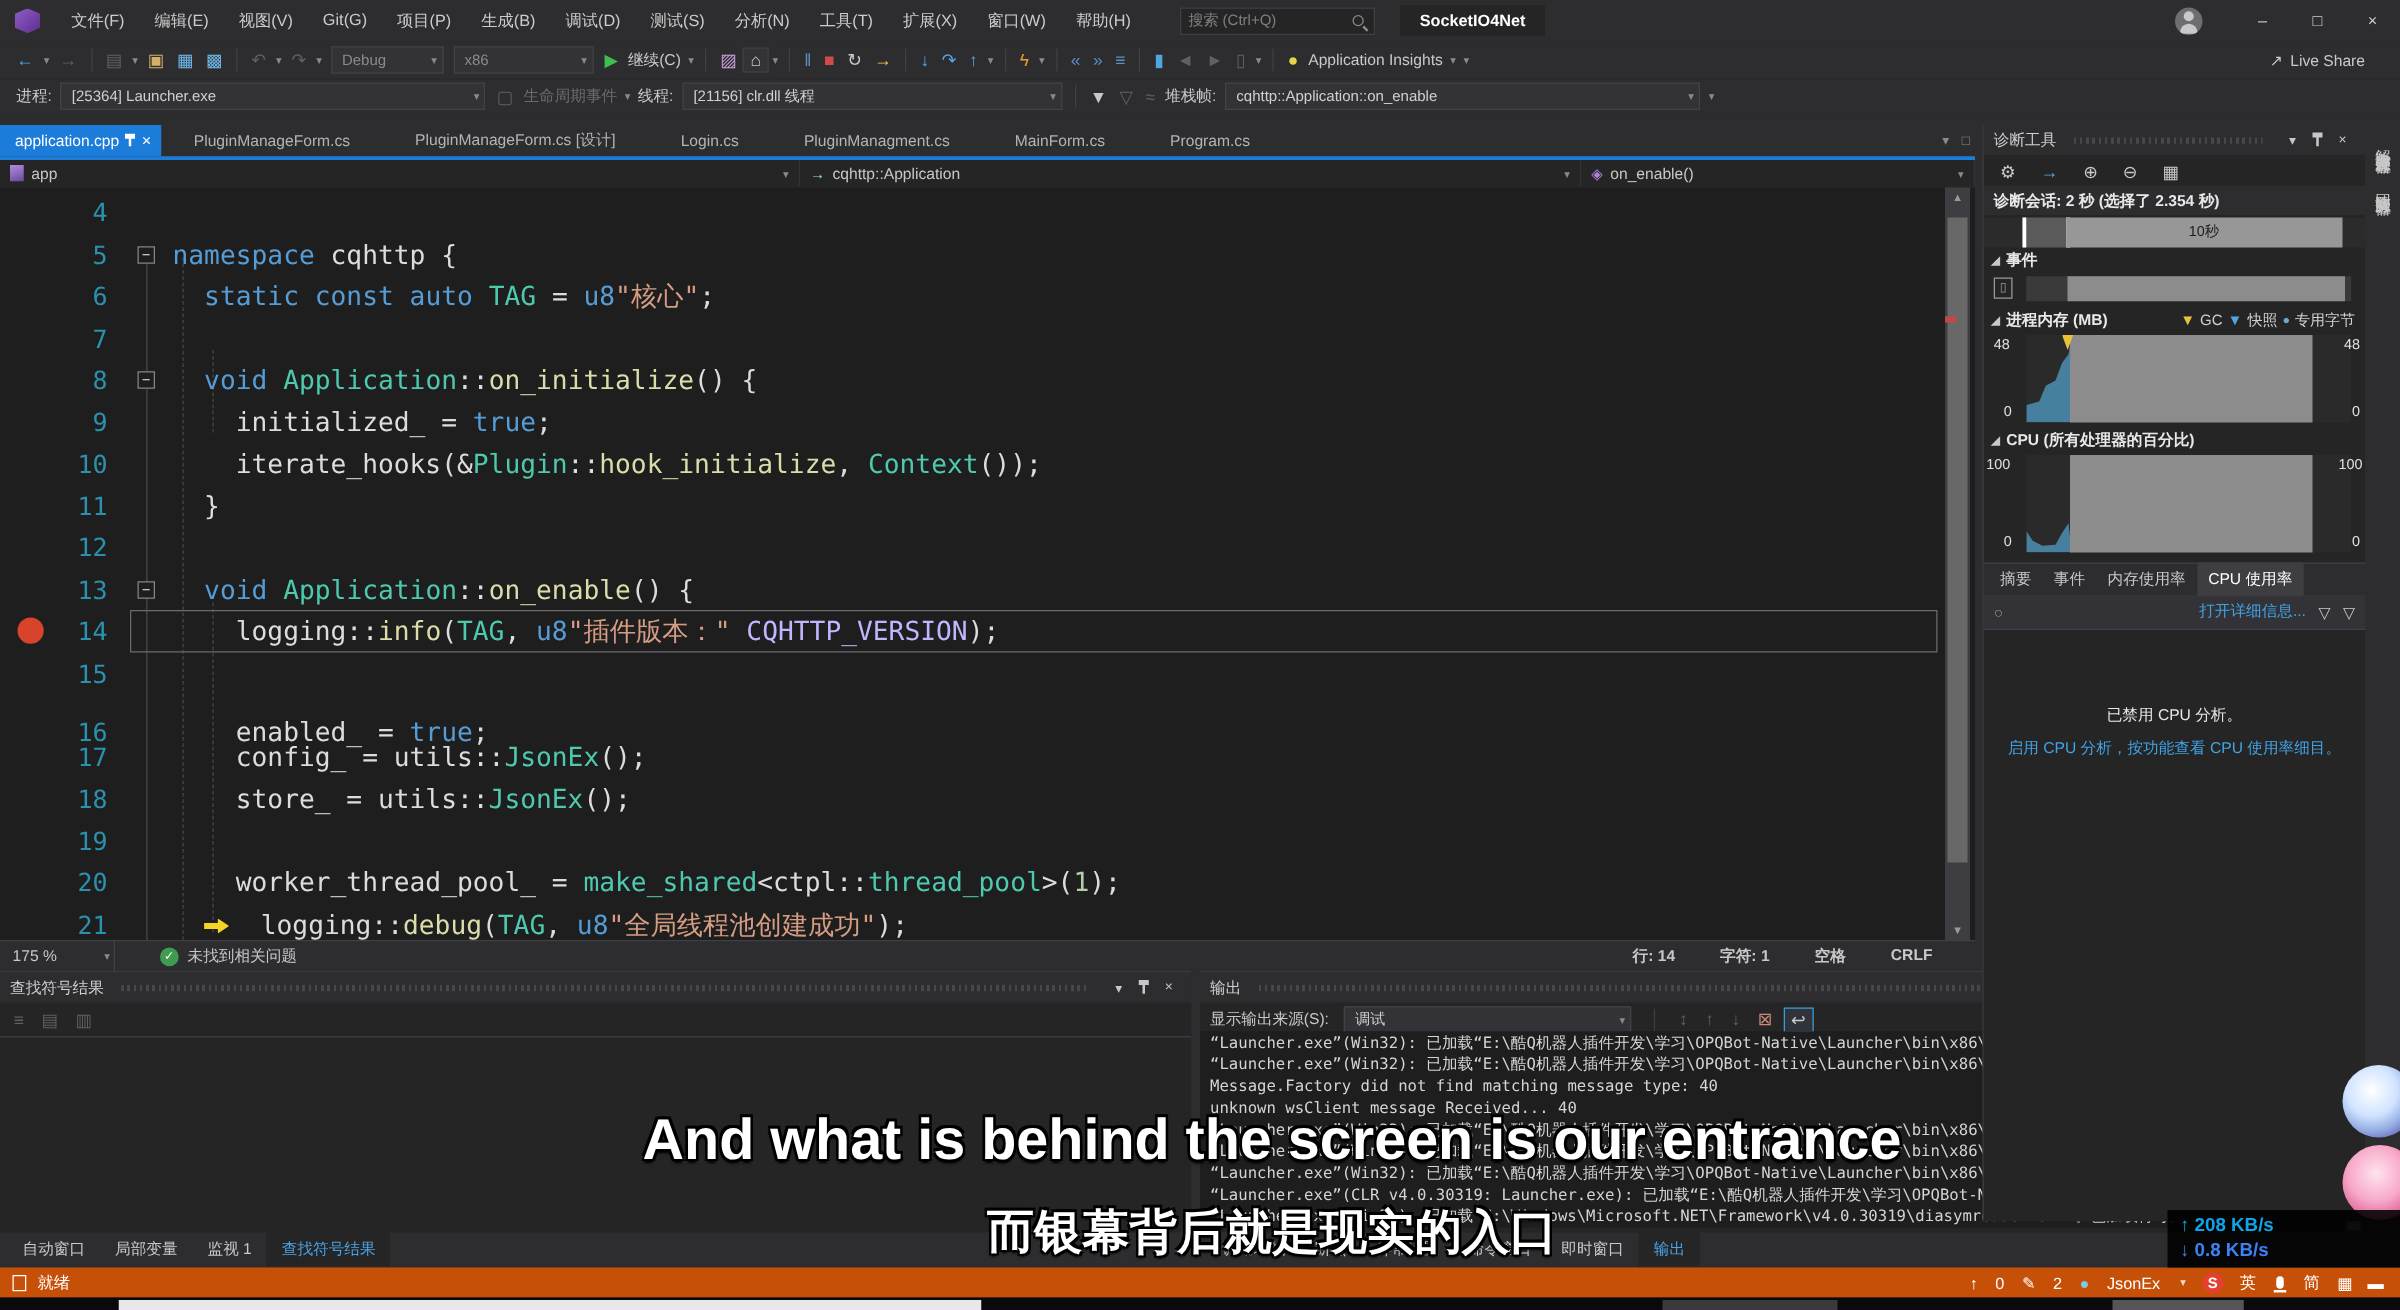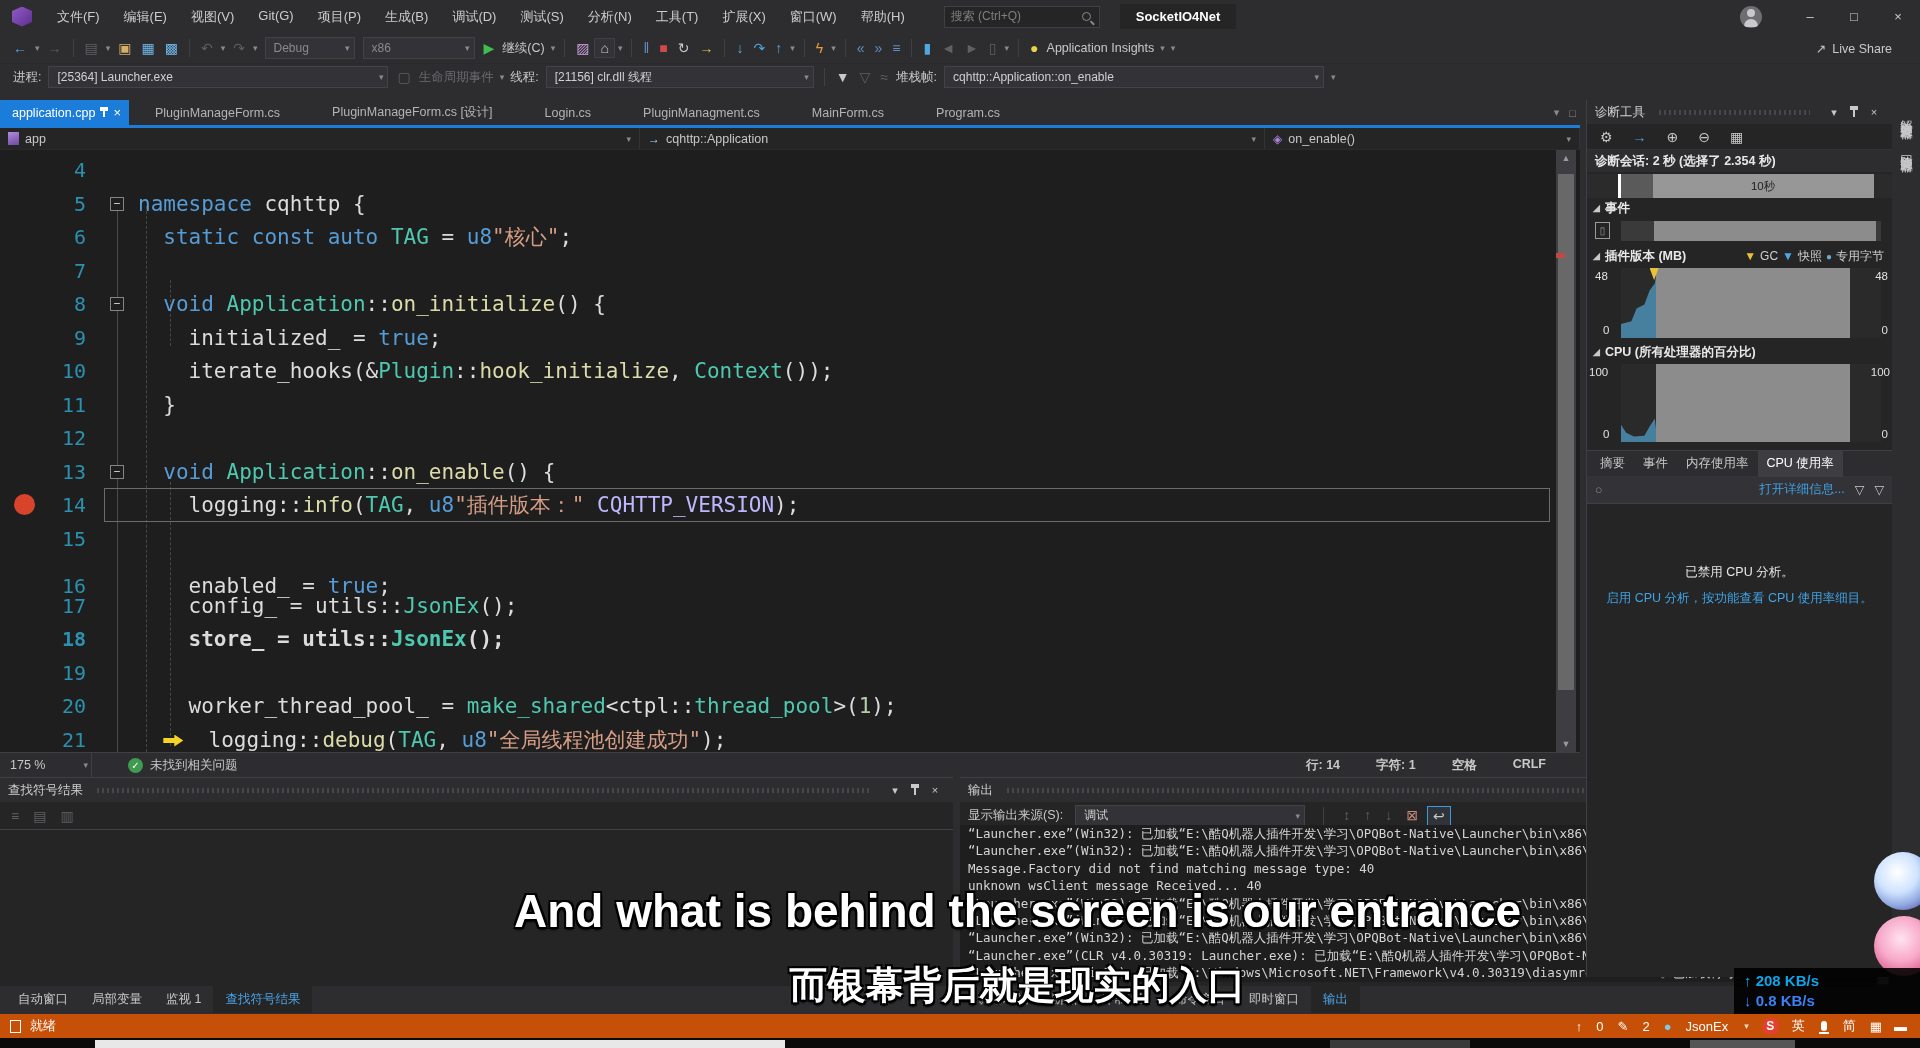--- a/index.html
+++ b/index.html
@@ -268,21 +268,21 @@
   <div class="debugbar" id="debugbar">
       <span class="tb-label">进程:</span>
       <span class="tb-combo" style="width: 340px;">
         <span class="combo-val">[25364] Launcher.exe</span>
         <span class="combo-caret">▾</span>
       </span>
       <span class="tb-icon dim">▢</span>
       <span class="tb-label dim">生命周期事件</span>
       <span class="tb-caret">▾</span>
       <span class="tb-label">线程:</span>
-      <span class="tb-combo" style="width: 268px;">
+      <span class="tb-combo" style="width: 304px;">
         <span class="combo-val">[21156] clr.dll 线程</span>
         <span class="combo-caret">▾</span>
       </span>
       <span class="tb-sep"></span>
       <span class="tb-icon" style="color: rgb(200, 200, 200);">▼</span>
       <span class="tb-icon dim">▽</span>
       <span class="tb-icon dim">≈</span>
       <span class="tb-label">堆栈帧:</span>
       <span class="tb-combo" style="width: 380px;">
         <span class="combo-val">cqhttp::Application::on_enable</span>
@@ -355,21 +355,21 @@
         <div class="code-row" style="top: 137px;"><span class="lnum">8</span><span class="fold-box">−</span><span class="ccode"><span class="tok-p">  </span><span class="tok-k">void</span><span class="tok-p"> </span><span class="tok-t">Application</span><span class="tok-p">::</span><span class="tok-f">on_initialize</span><span class="tok-p">() {</span></span></div>
         <div class="code-row" style="top: 170.5px;"><span class="lnum">9</span><span class="ccode"><span class="tok-p">    initialized_ = </span><span class="tok-k">true</span><span class="tok-p">;</span></span></div>
         <div class="code-row" style="top: 204px;"><span class="lnum">10</span><span class="ccode"><span class="tok-p">    iterate_hooks(&amp;</span><span class="tok-t">Plugin</span><span class="tok-p">::</span><span class="tok-f">hook_initialize</span><span class="tok-p">, </span><span class="tok-t">Context</span><span class="tok-p">());</span></span></div>
         <div class="code-row" style="top: 237.5px;"><span class="lnum">11</span><span class="ccode"><span class="tok-p">  }</span></span></div>
         <div class="code-row" style="top: 271px;"><span class="lnum">12</span><span class="ccode"></span></div>
         <div class="code-row" style="top: 304.5px;"><span class="lnum">13</span><span class="fold-box">−</span><span class="ccode"><span class="tok-p">  </span><span class="tok-k">void</span><span class="tok-p"> </span><span class="tok-t">Application</span><span class="tok-p">::</span><span class="tok-f">on_enable</span><span class="tok-p">() {</span></span></div>
         <div class="code-row" style="top: 338px;"><span class="lnum">14</span><span class="ccode"><span class="tok-p">    logging::</span><span class="tok-f">info</span><span class="tok-p">(</span><span class="tok-t">TAG</span><span class="tok-p">, </span><span class="tok-k">u8</span><span class="tok-s">"插件版本："</span><span class="tok-p"> </span><span class="tok-m">CQHTTP_VERSION</span><span class="tok-p">);</span></span></div>
         <div class="code-row" style="top: 371.5px;"><span class="lnum">15</span><span class="ccode"></span></div>
         <div class="code-row" style="top: 419px;"><span class="lnum">16</span><span class="ccode"><span class="tok-p">    enabled_ = </span><span class="tok-k">true</span><span class="tok-p">;</span></span></div>
         <div class="code-row" style="top: 438.5px;"><span class="lnum">17</span><span class="ccode"><span class="tok-p">    config_ = utils::</span><span class="tok-t">JsonEx</span><span class="tok-p">();</span></span></div>
-        <div class="code-row" style="top: 472px; font-weight: bold;"><span class="lnum">18</span><span class="ccode"><span class="tok-p">    store_ = utils::</span><span class="tok-t">JsonEx</span><span class="tok-p">();</span></span></div>
+        <div class="code-row" style="top: 472px;"><span class="lnum">18</span><span class="ccode"><span class="tok-p">    store_ = utils::</span><span class="tok-t">JsonEx</span><span class="tok-p">();</span></span></div>
         <div class="code-row" style="top: 505.5px;"><span class="lnum">19</span><span class="ccode"></span></div>
         <div class="code-row" style="top: 539px;"><span class="lnum">20</span><span class="ccode"><span class="tok-p">    worker_thread_pool_ = </span><span class="tok-t">make_shared</span><span class="tok-p">&lt;ctpl::</span><span class="tok-t">thread_pool</span><span class="tok-p">&gt;(</span><span class="tok-n2">1</span><span class="tok-p">);</span></span></div>
         <div class="code-row" style="top: 572.5px;"><span class="lnum">21</span><span class="ccode"><span class="tok-p">  </span><span class="cur-arrow"></span><span class="tok-p">  logging::</span><span class="tok-f">debug</span><span class="tok-p">(</span><span class="tok-t">TAG</span><span class="tok-p">, </span><span class="tok-k">u8</span><span class="tok-s">"全局线程池创建成功"</span><span class="tok-p">);</span></span></div>
       </div>
   </div>
   <div class="ed-scroll">
     <span class="sarr" style="top:3px;">▲</span>
     <div class="ed-thumb"></div>
     <span class="ed-mark-red"></span>
     <span class="sarr" style="bottom:3px;">▼</span>
@@ -490,21 +490,21 @@
       <span>事件</span>
     </div>
     <div class="ev-row">
       <span class="ev-ico">▯</span>
       <div class="ev-bar">
           <span class="ev-sel"></span>
         </div>
     </div>
     <div class="diag-sec-h">
       <span class="tri">◢</span>
-      <span>插件版本 (MB)</span>
+      <span>进程内存 (MB)</span>
       <span class="legend">
         <span style="color:#e8c23a;">▼</span>
         <span>GC</span>
         <span style="color:#4fa7e0;">▼</span>
         <span>快照</span>
         <span style="color:#6fa8c8;font-size:10px;">●</span>
         <span>专用字节</span>
       </span>
     </div>
     <div class="chart">

